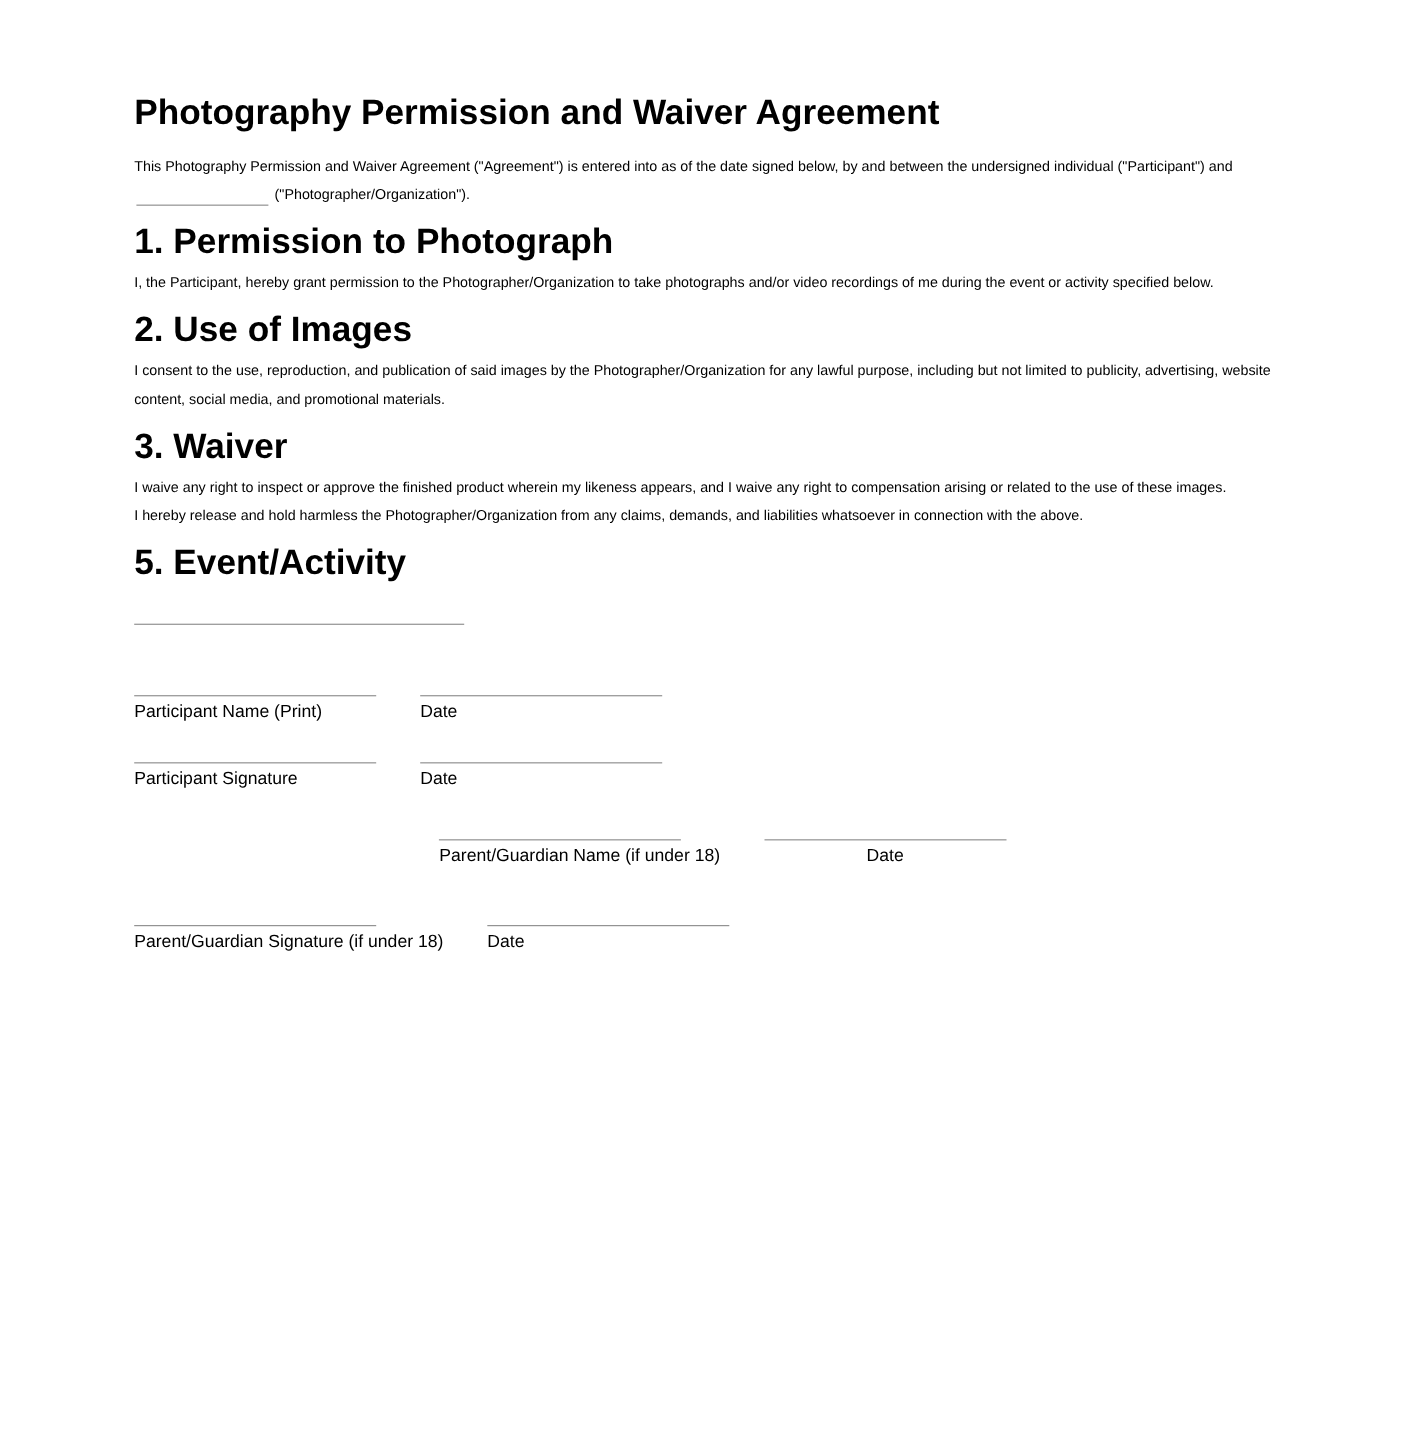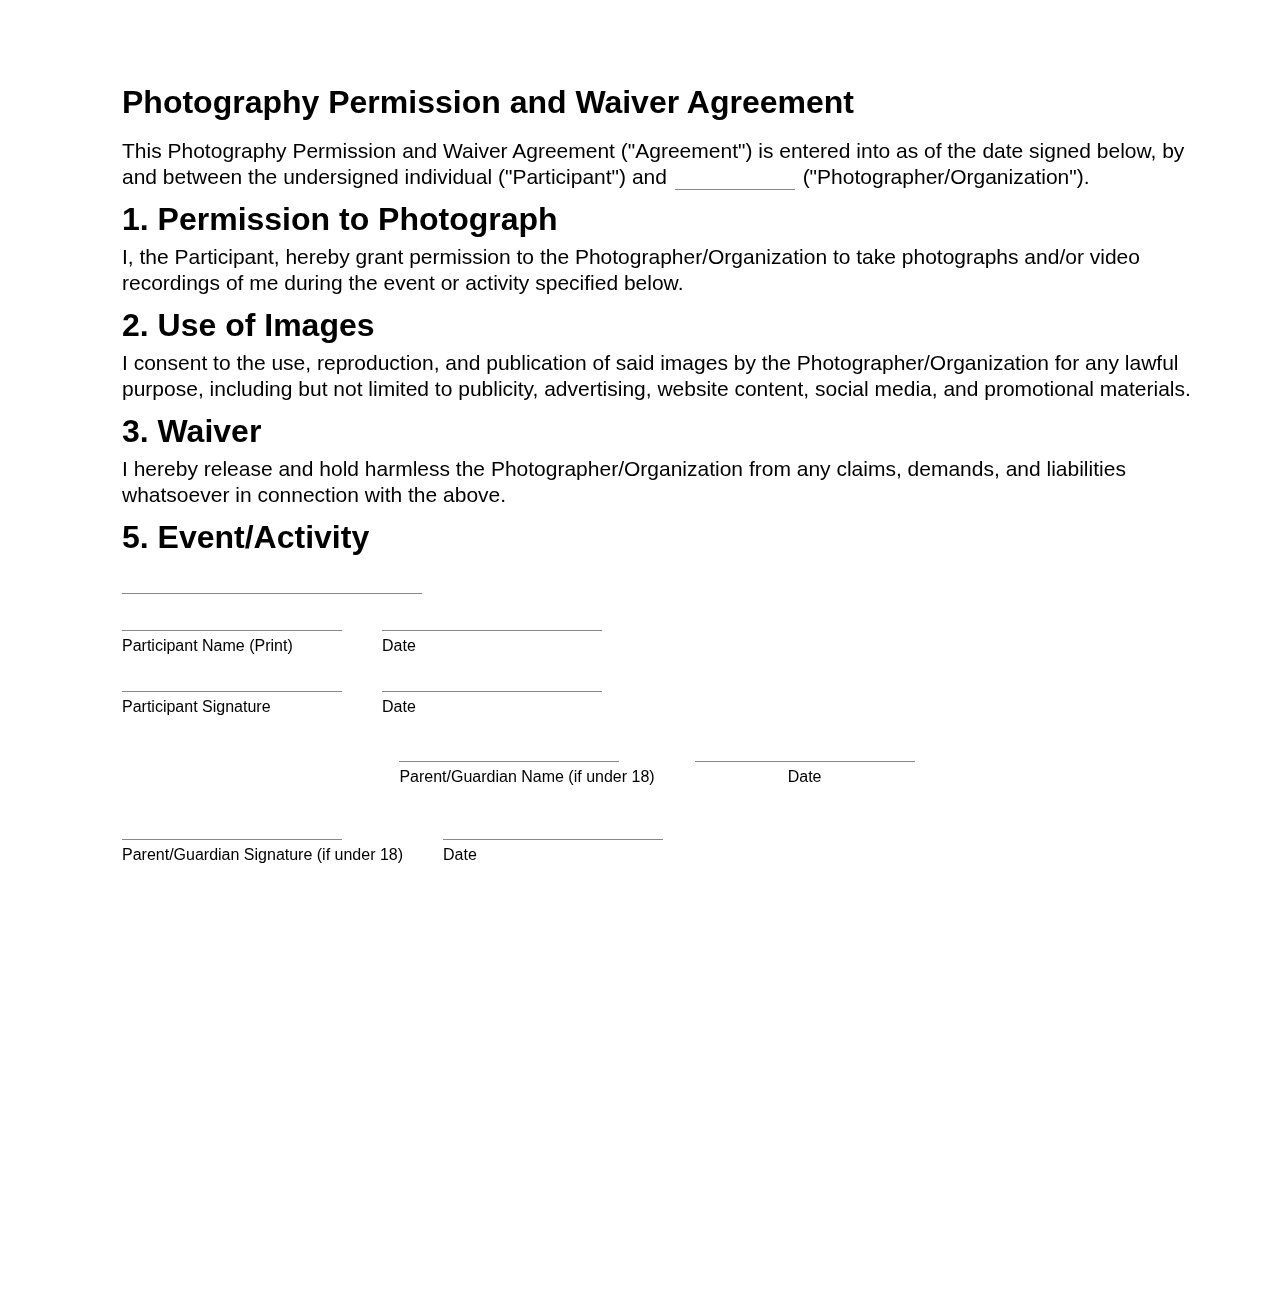--- a/index.html
+++ b/index.html
@@ -15,32 +15,32 @@
   }
   h1 {
     font-size: 32px; font-weight: bold; margin: 0 0 16px 0;
     line-height: 40px;
   }
   h2 {
     font-size: 32px; font-weight: bold; margin: 14px 0 10px 0;
     line-height: 30px;
   }
   p {
-    font-size: 21px; line-height: 26px; margin: 0 0 0 0;
+    font-size: 13px; line-height: 26px; margin: 0 0 0 0;
   }
   .blank-inline {
     display: inline-block; width: 120px;
     border-bottom: 1px solid #888; height: 18px; vertical-align: -6px;
     margin: 0 2px;
   }
   .event-line {
     width: 300px; border-bottom: 1px solid #888; height: 1px;
     margin-top: 40px;
   }
-  .sig-row { margin-top: 36px; font-size: 16px; line-height: 22px; height: 22px; position: relative; }
+  .sig-row { margin-top: 64px; font-size: 16px; line-height: 22px; height: 22px; position: relative; }
   .sig-row:first-of-type { }
   .sig-block { display: inline-block; vertical-align: top; }
   .sig-line { width: 220px; border-bottom: 1px solid #888; height: 0; margin-bottom: 4px; }
   .date-block { display: inline-block; vertical-align: top; margin-left: 40px; }
   .label { white-space: nowrap; }
 </style>
 </head>
 <body>
 
 <div class="doc">
@@ -52,20 +52,21 @@
     <span>("Photographer/Organization").</span>
   </p>
 
   <h2>1. Permission to Photograph</h2>
   <p>I, the Participant, hereby grant permission to the Photographer/Organization to take photographs and/or video recordings of me during the event or activity specified below.</p>
 
   <h2>2. Use of Images</h2>
   <p>I consent to the use, reproduction, and publication of said images by the Photographer/Organization for any lawful purpose, including but not limited to publicity, advertising, website content, social media, and promotional materials.</p>
 
   <h2>3. Waiver</h2>
+  <p>I waive any right to inspect or approve the finished product wherein my likeness appears, and I waive any right to compensation arising or related to the use of these images.</p>
 
   <p>I hereby release and hold harmless the Photographer/Organization from any claims, demands, and liabilities whatsoever in connection with the above.</p>
 
   <h2>5. Event/Activity</h2>
   <div class="event-line"></div>
 
   <div class="sig-row">
     <div class="sig-block">
       <div class="sig-line"></div>
       <div class="label">Participant Name (Print)</div>

